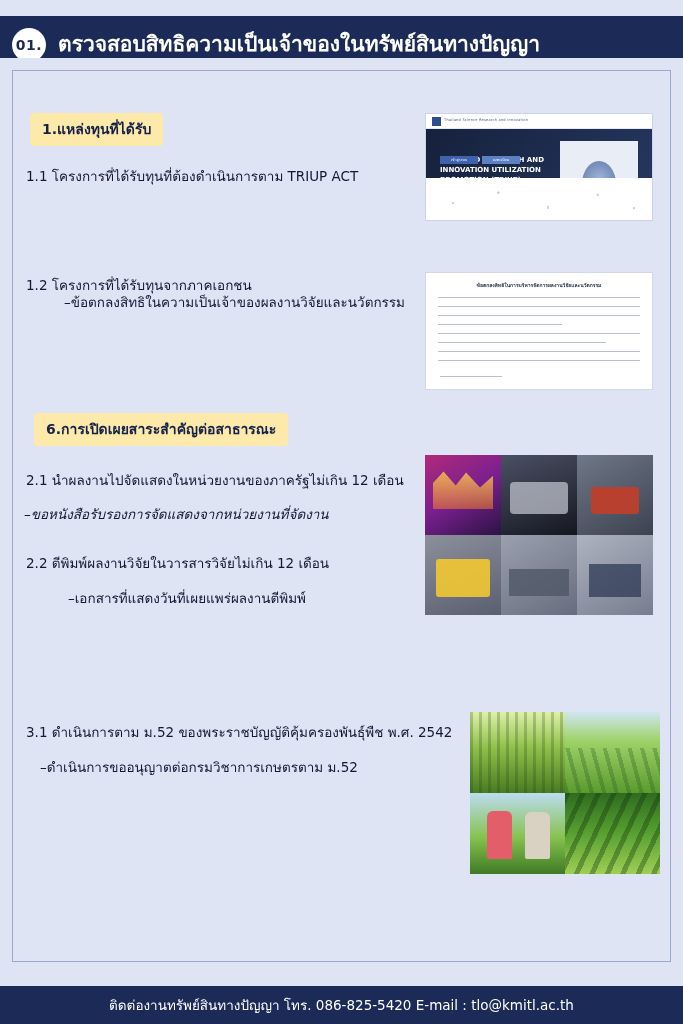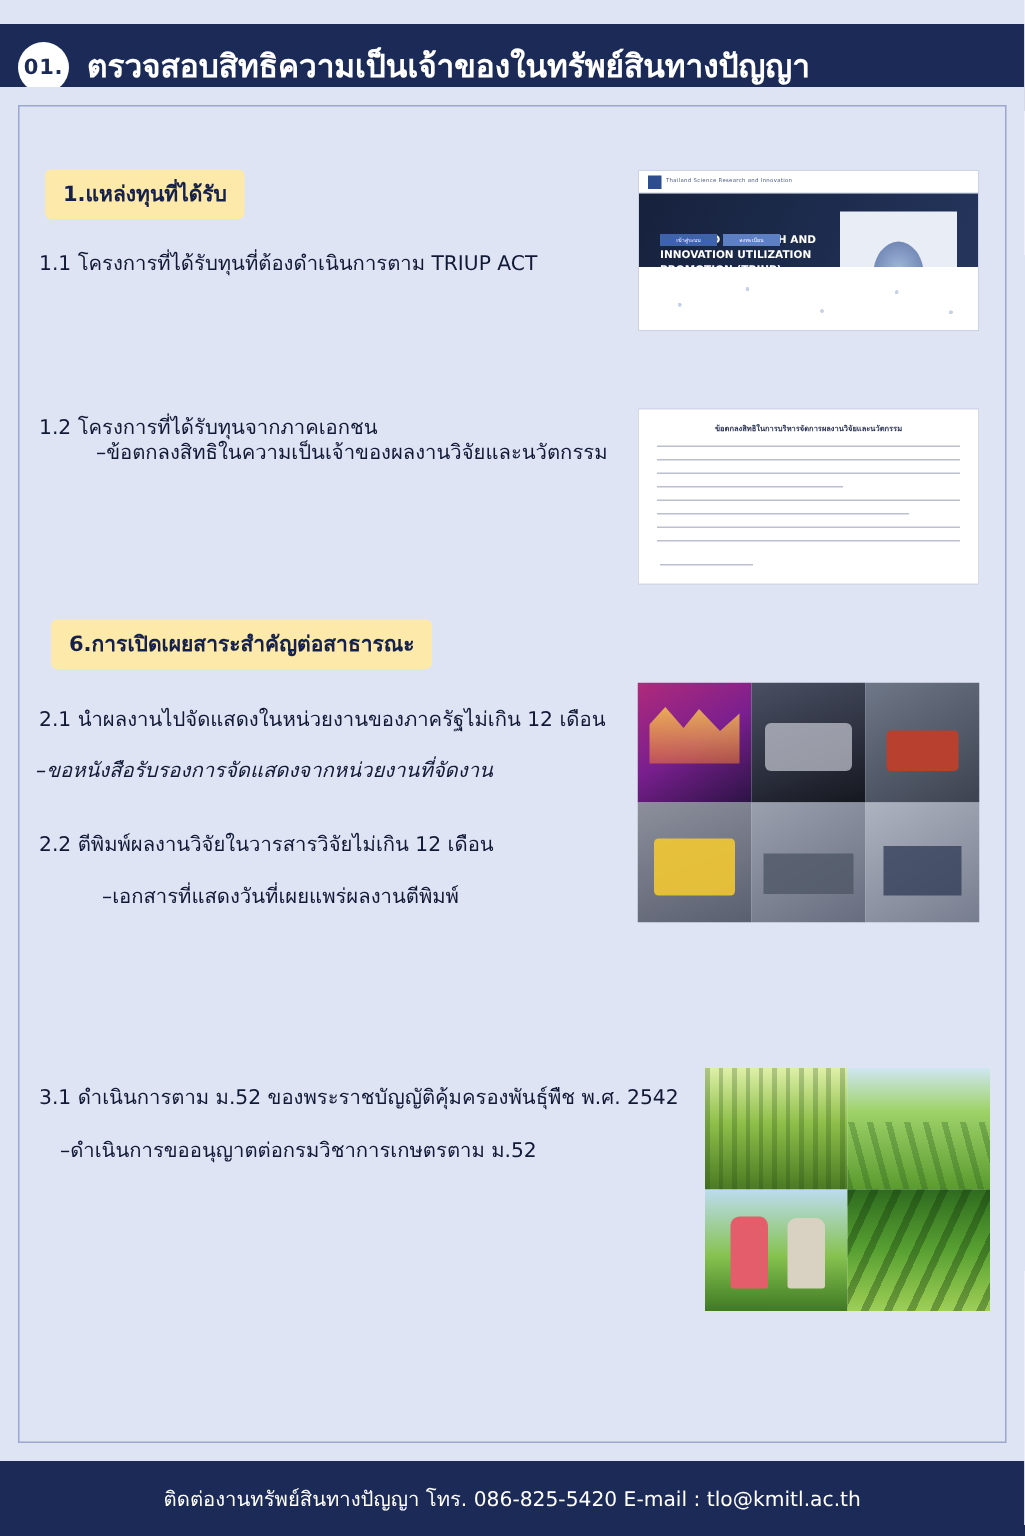--- a/index.html
+++ b/index.html
@@ -219,21 +219,21 @@
   }
   .agri .a4 { background: linear-gradient(180deg,#2f6b1f 0%,#58a032 50%,#9ecf55 100%); position: relative; }
   .agri .a4:after {
     content:""; position:absolute; left:0; top:0; right:0; bottom:0;
     background: repeating-linear-gradient(115deg, rgba(15,50,10,.35) 0 5px, transparent 5px 14px);
   }
 
   
   .footer {
     position: absolute; left: 0; bottom: 0;
-    width: 683px; height: 50px;
+    width: 683px; height: 38px;
     background: #1b2a56;
     display: flex; align-items: center; justify-content: center;
   }
   .footer-text {
     color: #ffffff; font-size: 13.5px; white-space: nowrap;
   }
 </style>
 </head>
 <body>
 

